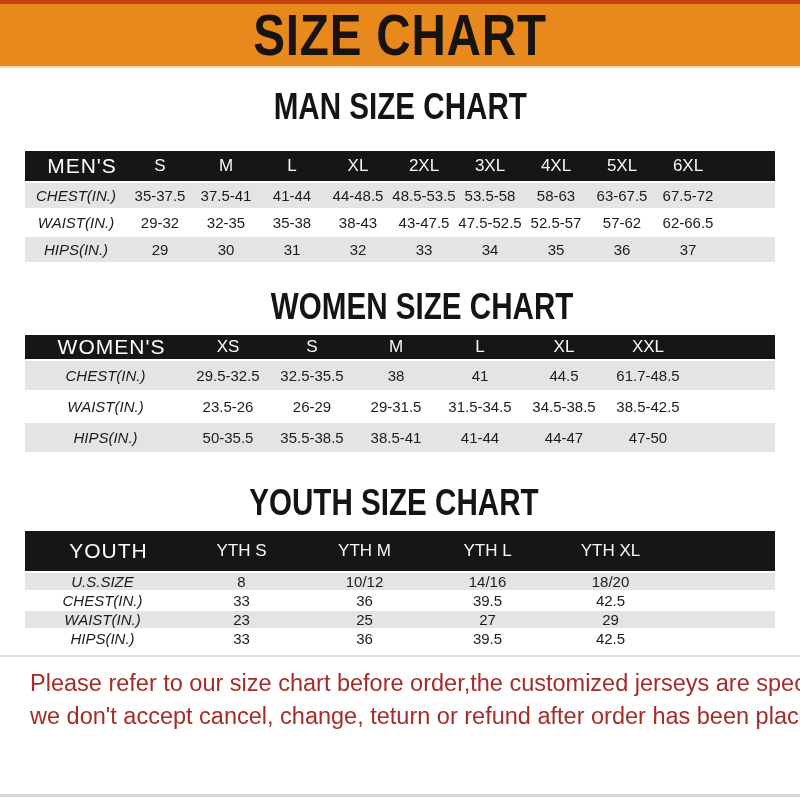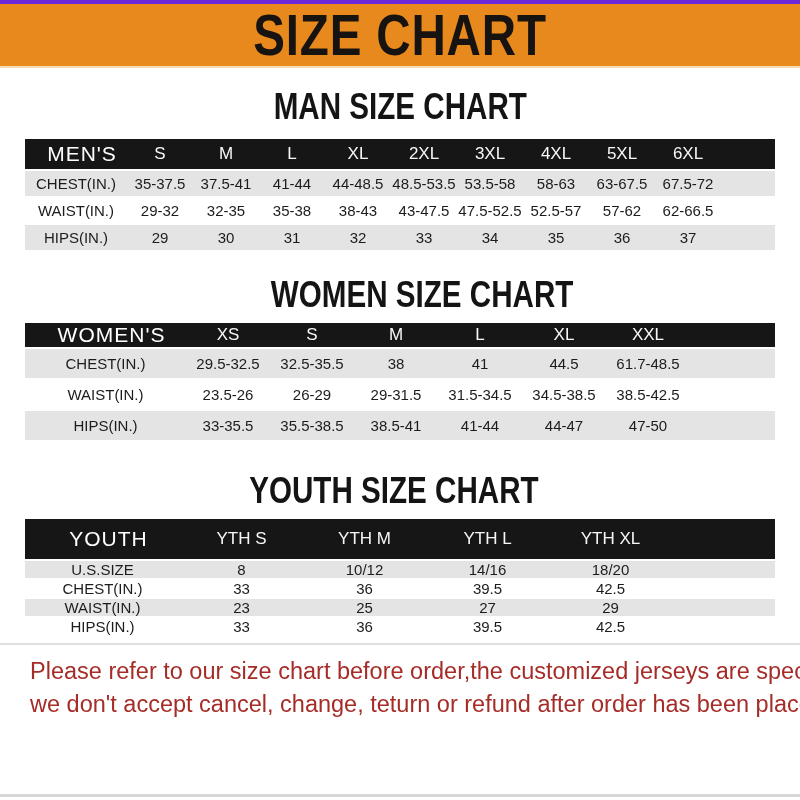--- a/index.html
+++ b/index.html
@@ -7,38 +7,38 @@
     width:800px;height:800px;
     background:#ffffff;
     font-family:"Liberation Sans",sans-serif;
     position:relative;
     overflow:hidden;
   }
   
   .banner{
     height:62px;
     background:#E8891E;
-    border-top:4px solid #6d28d9;
+    border-top:4px solid #c2410c;
     border-bottom:2px solid #f2ddb6;
     display:flex;align-items:center;justify-content:center;
   }
   .banner-title{
     font-size:58px;font-weight:bold;color:#171310;
     display:inline-block;transform:scaleX(0.82);
     letter-spacing:1px;line-height:1;white-space:nowrap;
   }
   
   .section-heading{
     margin:0;text-align:center;font-weight:bold;color:#141414;
   }
   .section-heading .condense{
     display:inline-block;transform:scaleX(0.8);
     font-size:37px;letter-spacing:0;line-height:1;white-space:nowrap;
   }
-  .heading-man{margin:20px 0 12px 0;}
+  .heading-man{margin:20px 0 24px 0;}
   .heading-women{margin:24px 0 8px 0;padding-left:44px;}
   .heading-youth{margin:30px 12px 8px 0;}
   
   table.size-table{
     width:750px;margin:0 auto;
     border-collapse:separate;border-spacing:0 2px;
     table-layout:fixed;
   }
   .size-table th,.size-table td{
     padding:0;text-align:center;vertical-align:middle;
@@ -48,21 +48,21 @@
   .head-row th{
     background:#161616;color:#f7f7f7;font-size:17px;
   }
   .tbl-label{
     text-align:left;padding-left:12px !important;
     font-weight:normal;font-size:21px !important;
     letter-spacing:1px;color:#ffffff !important;
   }
   .row-gray td{background:#E4E4E4;}
   .row-white td{background:#ffffff;}
-  .row-label{font-size:15px;}
+  .row-label{font-size:15px;font-style:italic;}
   
   .men .head-row th{height:30px;}
   .men td{height:25px;}
   .men col.c-label{width:102px;}
   .men col.c-data{width:66px;}
   .men col.c-spacer{width:54px;}
   
   .women .head-row th{height:22px;}
   .women td{height:29px;}
   .women col.c-label{width:161px;}
@@ -205,21 +205,21 @@
     <td>23.5-26</td>
     <td>26-29</td>
     <td>29-31.5</td>
     <td>31.5-34.5</td>
     <td>34.5-38.5</td>
     <td>38.5-42.5</td>
     <td></td>
   </tr>
   <tr class="row-gray">
     <td class="row-label">HIPS(IN.)</td>
-    <td>33-35.5</td>
+    <td>50-35.5</td>
     <td>35.5-38.5</td>
     <td>38.5-41</td>
     <td>41-44</td>
     <td>44-47</td>
     <td>47-50</td>
     <td></td>
   </tr>
 </tbody>
   </table>
 

